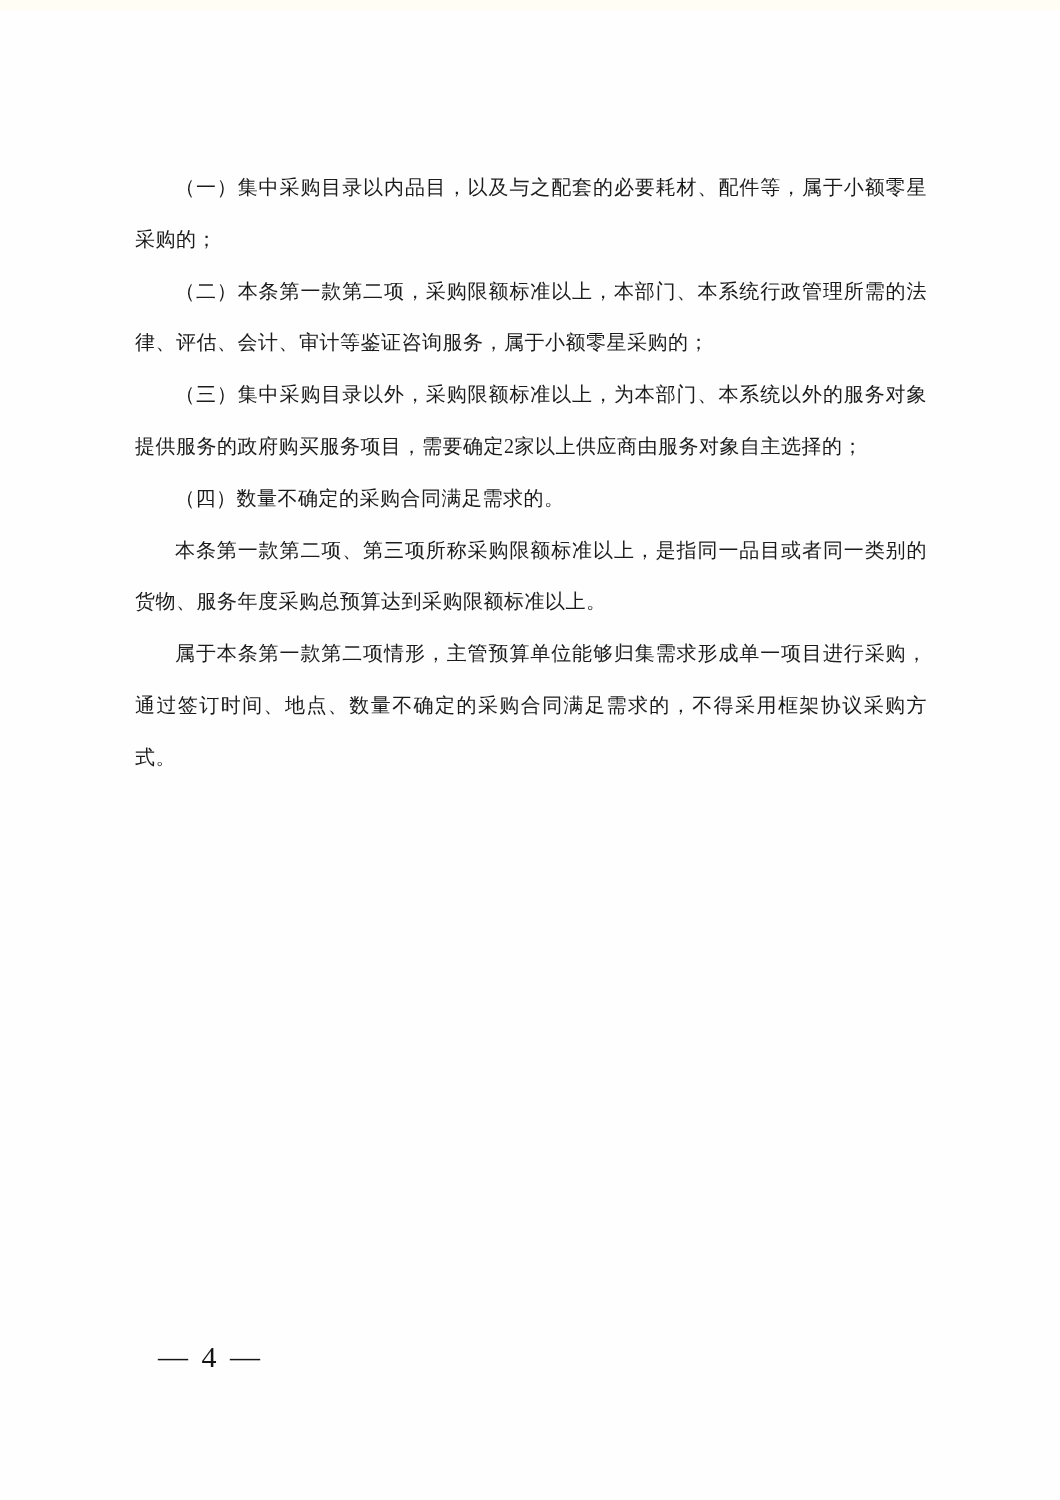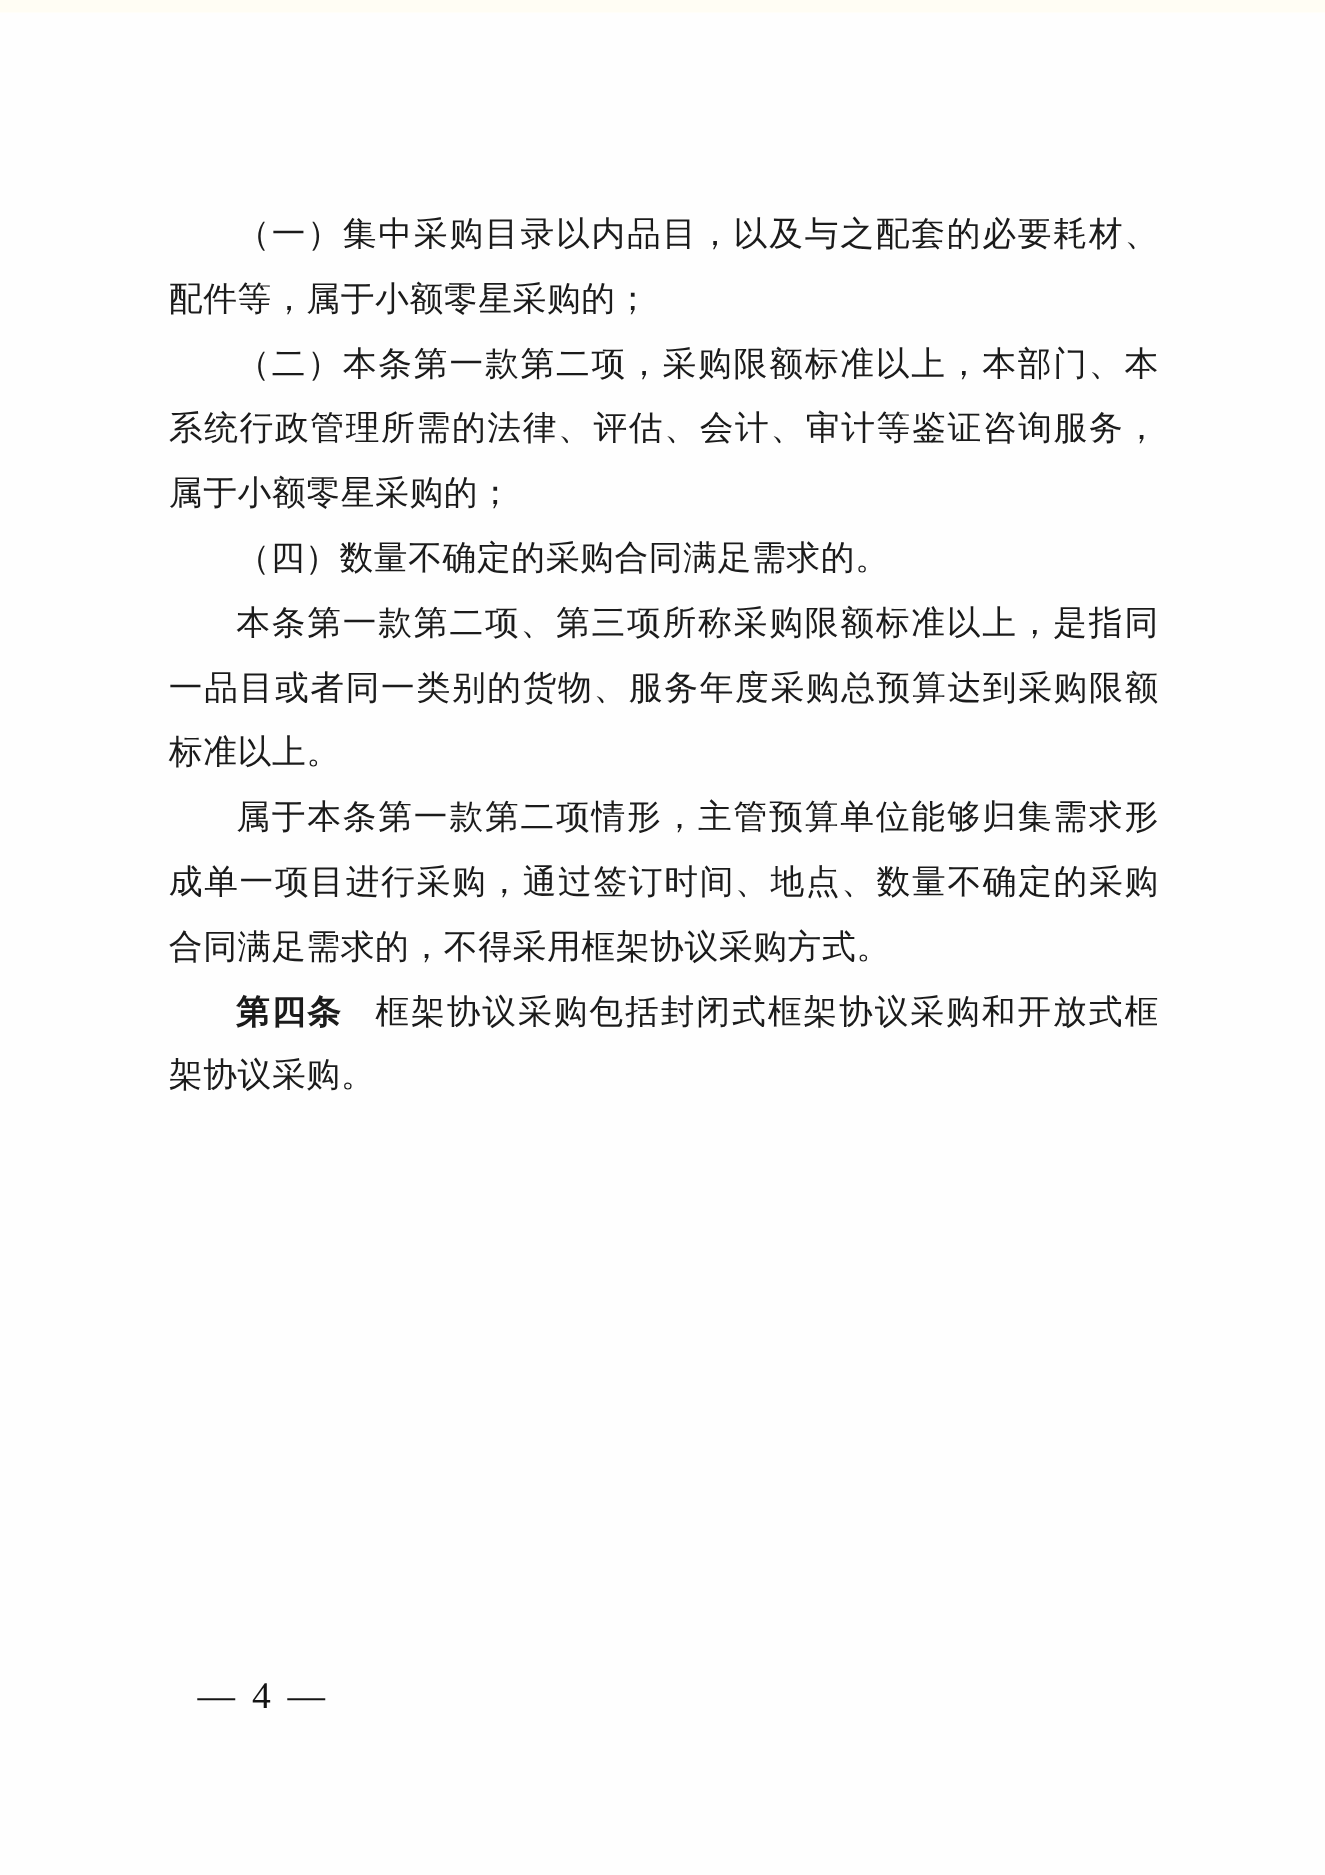--- a/index.html
+++ b/index.html
@@ -30,21 +30,21 @@
   }
   .body-text {
     position: absolute;
     left: 135px;
     top: 162px;
     width: 792px;
   }
   .para {
     margin: 0;
     padding: 0;
-    font-size: 27px;
+    font-size: 20px;
     line-height: 51.8px;
     letter-spacing: 0.5px;
     text-align: justify;
     text-justify: inter-ideograph;
     text-indent: 2em;
     word-break: break-all;
     overflow-wrap: anywhere;
     font-family: Liberation Serif, serif;
   }
   .article-term {
@@ -63,22 +63,20 @@
 </style>
 </head>
 <body>
 
 <div class="page">
   <div class="scan-edge"></div>
 
   <main class="body-text">
     <p class="para">（一）集中采购目录以内品目，以及与之配套的必要耗材、配件等，属于小额零星采购的；</p>
     <p class="para">（二）本条第一款第二项，采购限额标准以上，本部门、本系统行政管理所需的法律、评估、会计、审计等鉴证咨询服务，属于小额零星采购的；</p>
+    <p class="para">（三）集中采购目录以外，采购限额标准以上，为本部门、本系统以外的服务对象提供服务的政府购买服务项目，需要确定2家以上供应商由服务对象自主选择的；</p>
     <p class="para">（四）数量不确定的采购合同满足需求的。</p>
     <p class="para">本条第一款第二项、第三项所称采购限额标准以上，是指同一品目或者同一类别的货物、服务年度采购总预算达到采购限额标准以上。</p>
     <p class="para">属于本条第一款第二项情形，主管预算单位能够归集需求形成单一项目进行采购，通过签订时间、地点、数量不确定的采购合同满足需求的，不得采用框架协议采购方式。</p>
-    <p class="para">
-      <span class="article-term">第四条</span><span>框架协议采购包括封闭式框架协议采购和开放式框架协议采购。</span>
-    </p>
   </main>
 
   <div class="page-number">— 4 —</div>
 </div>
 
 </body></html>

